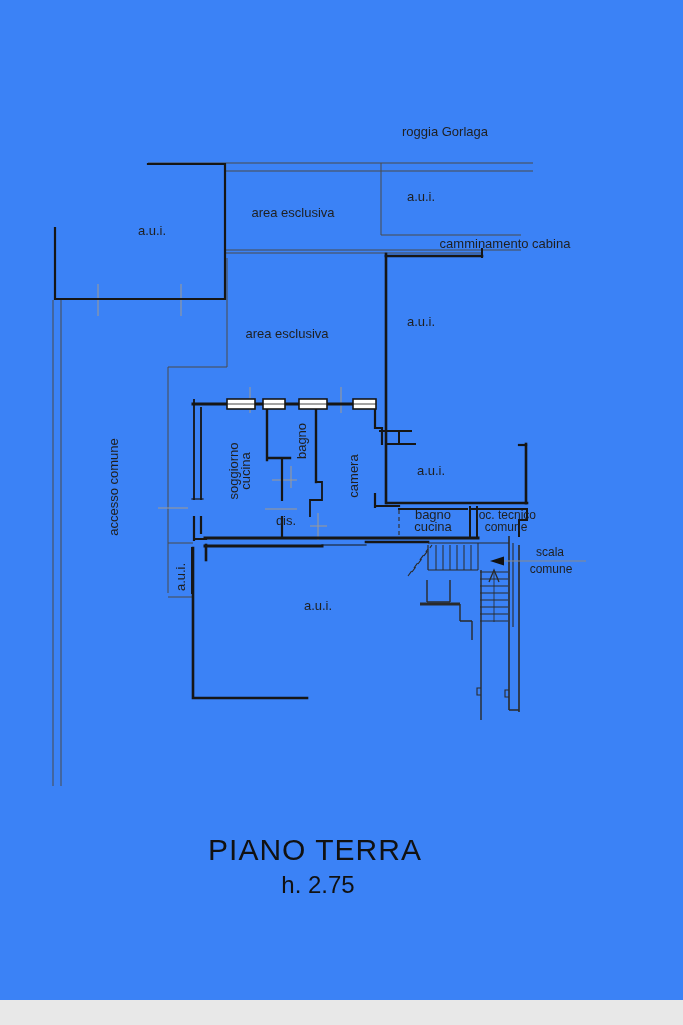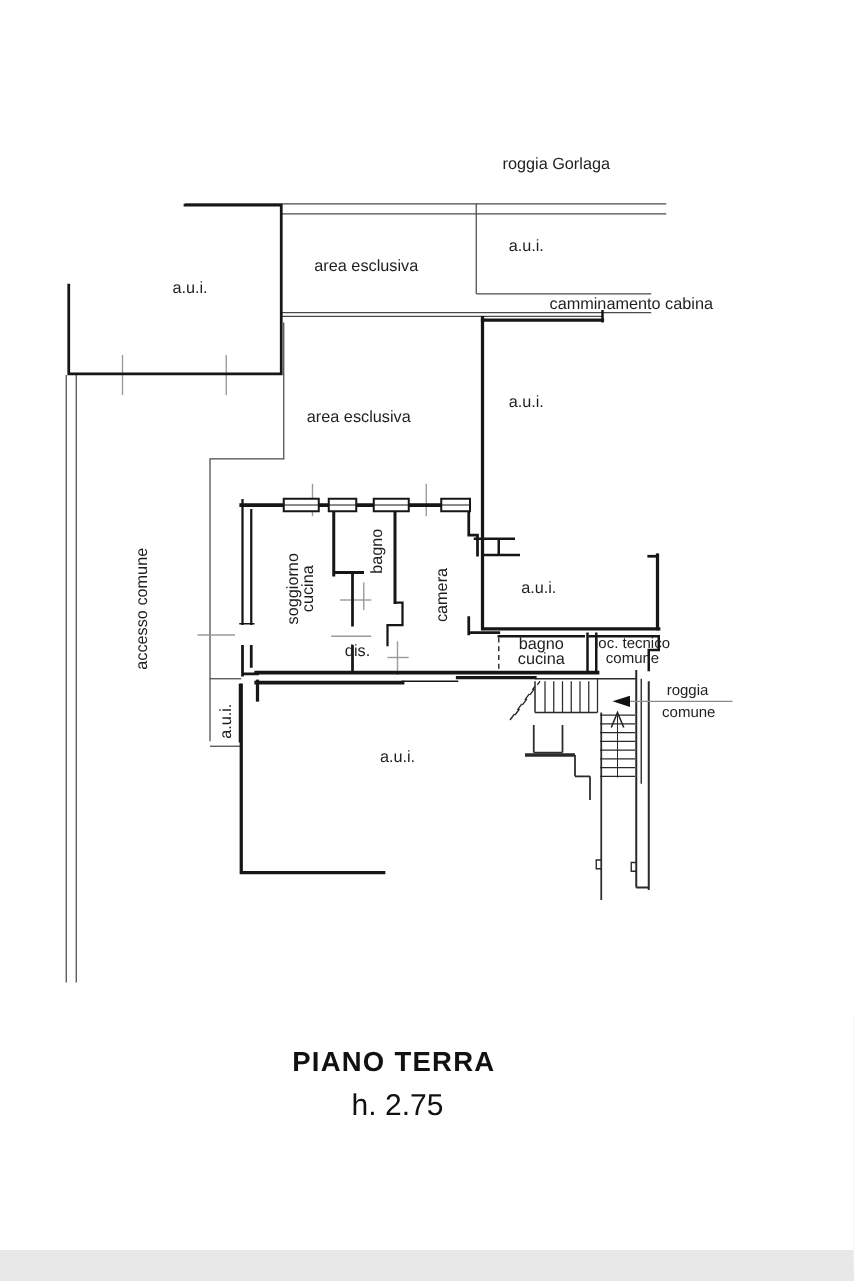--- a/index.html
+++ b/index.html
@@ -1,34 +1,34 @@
 <!DOCTYPE html>
 <html><head>
 <meta charset="utf-8">
 <style>
   html,body{margin:0;padding:0;background:#e8e8e8;}
   #stage{
     position:relative;width:683px;height:1000px;margin:0 auto;
-    background:#ffffff;overflow:hidden;
+    background:#3b82f6;overflow:hidden;
     font-family:"Liberation Sans", sans-serif;
     color:#1a1a1a;
   }
   #plan-svg{position:absolute;left:0;top:0;}
   .lbl{
     position:absolute;
     transform:translate(-50%,-50%);
     font-size:13px;line-height:13px;
     white-space:nowrap;color:#1f1f1f;text-align:center;
   }
   .lbl.v{transform:translate(-50%,-50%) rotate(-90deg);}
   .lbl.two{line-height:12px;}
   .lbl.small{font-size:12px;line-height:11.5px;}
   .title{
     position:absolute;transform:translate(-50%,-50%);
-    font-size:22px;letter-spacing:1px;color:#111;white-space:nowrap;font-weight:bold;
+    font-size:30px;letter-spacing:1px;color:#111;white-space:nowrap;
   }
   .subtitle{
     position:absolute;transform:translate(-50%,-50%);
     font-size:24px;color:#111;white-space:nowrap;
   }
 </style>
 </head>
 <body>
 
 <div id="stage">
@@ -174,21 +174,21 @@
   <div class="lbl two" style="left:433px;top:521px">
     <div>bagno</div>
     <div>cucina</div>
   </div>
 
   <div class="lbl two small" style="left:506px;top:521px">
     <div>loc. tecnico</div>
     <div>comune</div>
   </div>
 
-  <div class="lbl small" style="left:550px;top:553px">roggia</div>
+  <div class="lbl small" style="left:550px;top:553px">scala</div>
   <div class="lbl small" style="left:551px;top:570px">comune</div>
 
   <div class="lbl v" style="left:180px;top:577px">a.u.i.</div>
 
   <div class="lbl" style="left:318px;top:605px">a.u.i.</div>
 
   <div class="title" style="left:315px;top:850px">PIANO TERRA</div>
 
   <div class="subtitle" style="left:318px;top:885px">h. 2.75</div>
 

